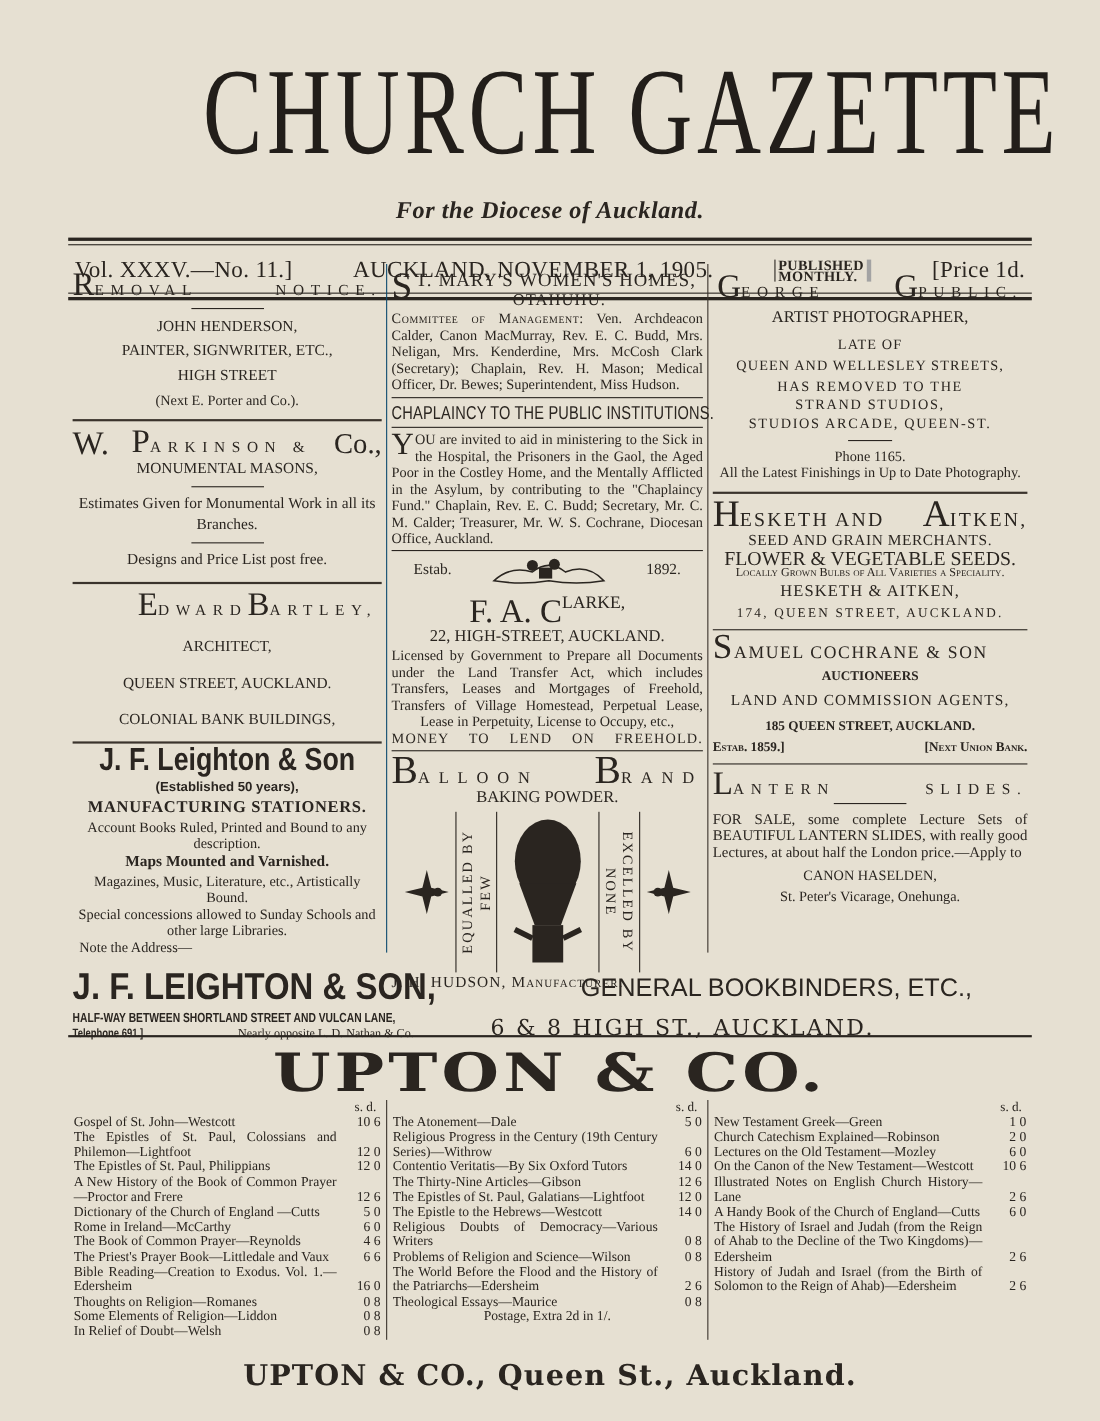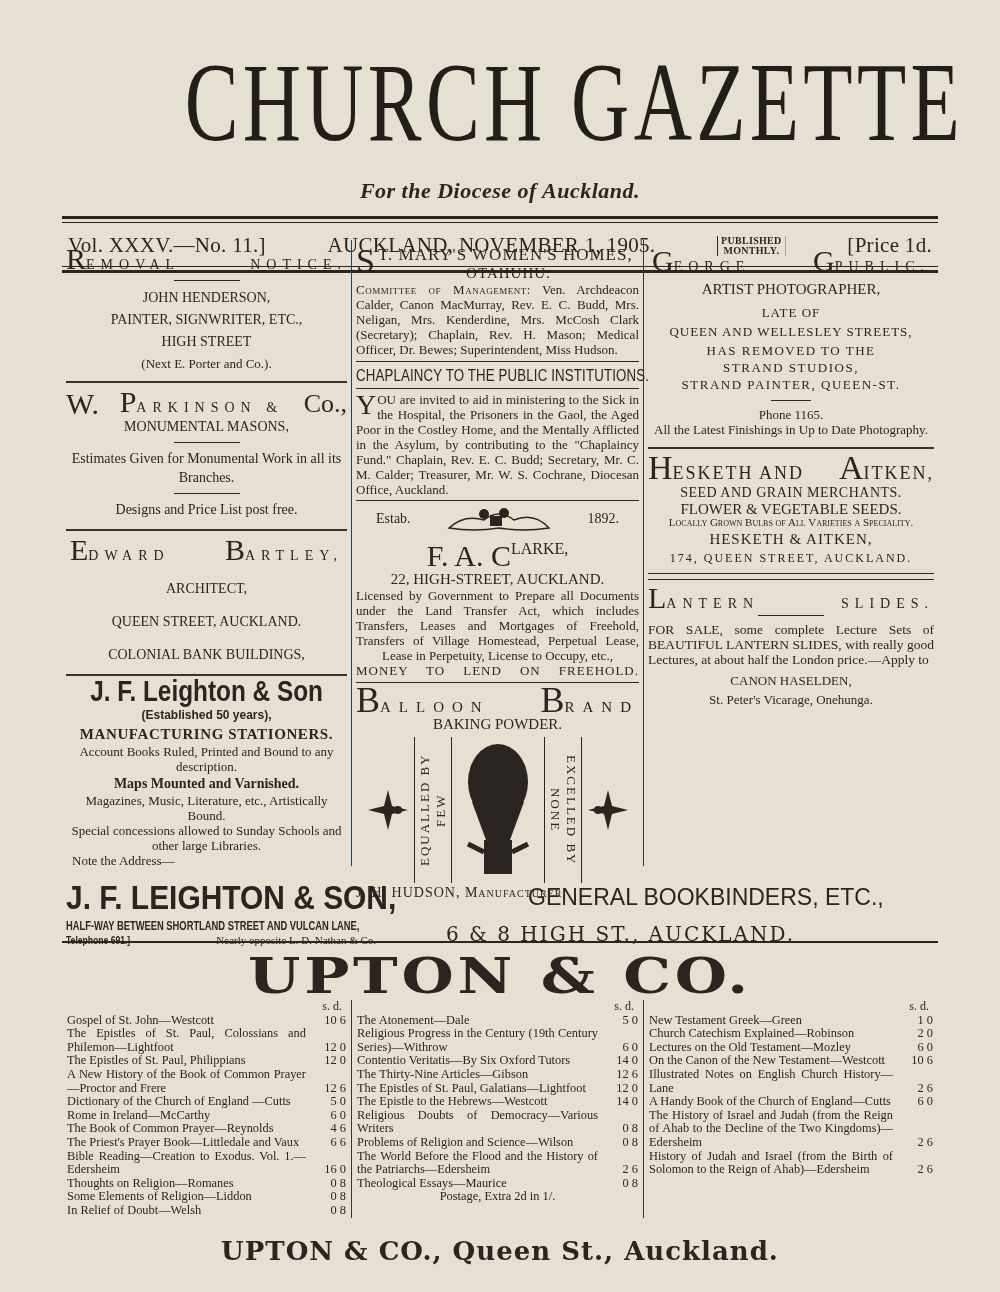--- a/index.html
+++ b/index.html
@@ -3,21 +3,21 @@
 <meta charset="utf-8">
 <style>
   html,body{margin:0;padding:0;}
   body{width:1000px;height:1292px;background:#e6e0d2;color:#2a2520;font-family:"Liberation Serif","DejaVu Serif",serif;position:relative;overflow:hidden;}
   .page{position:absolute;left:62px;top:0;width:876px;}
   .masthead{text-align:center;margin-top:52px;font-family:"Liberation Serif",serif;font-size:112px;line-height:100px;letter-spacing:6px;transform:scaleX(0.72);transform-origin:center;font-weight:normal;color:#221e1a;white-space:nowrap;}
   .subtitle{text-align:center;font-size:22px;font-style:italic;font-weight:bold;margin-top:26px;letter-spacing:0.5px;}
   .rule-thick{height:3px;background:#2a2520;margin:0;}
   .rule-thin{height:1px;background:#2a2520;}
   .dateline{display:flex;justify-content:space-between;align-items:center;font-size:21px;padding:10px 6px 8px 6px;letter-spacing:0.3px;}
-  .dateline .pub{font-size:10px;line-height:10px;text-align:center;border-left:1px solid #2a2520;border-right:1px solid #a3a3a3;padding:0 3px;font-weight:bold;}
+  .dateline .pub{font-size:13px;line-height:10px;border-left:1px solid #2a2520;border-right:4px solid #a3a3a3;padding:0 3px;font-weight:bold;}
   .cols{display:flex;position:absolute;top:240px;left:62px;width:876px;height:626px;}
   .col{position:relative;box-sizing:border-box;padding:0 4px;}
   .col1{width:290px;border-right:1px solid #0c4a6e;}
   .col2{width:292px;border-right:1px solid #3a332c;}
   .col3{width:294px;}
   .ad{text-align:center;font-size:14px;line-height:19px;}
   .head-spaced{display:flex;justify-content:space-between;font-size:14px;letter-spacing:6px;align-items:flex-end;}
   .head-spaced .cap{font-size:30px;letter-spacing:0;line-height:26px;}
   .shortrule{width:66px;height:1px;background:#2a2520;margin:6px auto;}
   .sep{height:2px;background:#3a332c;margin:6px 0;}
@@ -88,21 +88,21 @@
         <span class="cap" style="font-size:26px;">Co.,</span>
       </div>
       <div>MONUMENTAL MASONS,</div>
       <div class="shortrule"></div>
       <div>Estimates Given for Monumental Work in all its Branches.</div>
       <div class="shortrule"></div>
       <div>Designs and Price List post free.</div>
     </div>
     <div class="sep" style="margin-top:10px;"></div>
     <div class="ad">
-      <div class="head-spaced" style="padding:0 4px;">
+      <div class="head-spaced" style="padding:0 4px;justify-content:flex-end;">
         <span><span class="cap">E</span><span>DWARD</span></span>
         <span><span class="cap">B</span><span>ARTLEY,</span></span>
       </div>
       <div style="margin-top:14px;">ARCHITECT,</div>
       <div style="margin-top:14px;">QUEEN STREET, AUCKLAND.</div>
       <div style="margin-top:14px;">COLONIAL BANK BUILDINGS,</div>
     </div>
     <div class="sep" style="margin-top:10px;"></div>
     <div class="ad">
       <div class="leighton-title">J. F. Leighton &amp; Son</div>
@@ -189,38 +189,50 @@
     <div class="ad">
       <div class="head-spaced" style="margin-top:8px;padding:0 4px;">
         <span><span class="cap">G</span><span>EORGE</span></span>
         <span><span class="cap">G</span><span>PUBLIC.</span></span>
       </div>
       <div style="font-size:15px;margin-top:4px;">ARTIST PHOTOGRAPHER,</div>
       <div style="font-size:13px;letter-spacing:1px;margin-top:4px;">LATE OF</div>
       <div style="font-size:13px;letter-spacing:1px;">QUEEN AND WELLESLEY STREETS,</div>
       <div style="font-size:13px;letter-spacing:1.5px;">HAS REMOVED TO THE</div>
       <div style="font-size:13px;letter-spacing:1.5px;line-height:15px;">STRAND STUDIOS,</div>
-      <div style="font-size:13px;letter-spacing:1.5px;">STRAND PAINTER, QUEEN-ST.</div>
+      <div style="font-size:13px;letter-spacing:1.5px;">STUDIOS ARCADE, QUEEN-ST.</div>
       <div class="shortrule" style="width:40px;"></div>
       <div class="small">Phone 1165.</div>
       <div class="small">All the Latest Finishings in Up to Date Photography.</div>
     </div>
     <div class="sep" style="margin-top:10px;"></div>
     <div class="ad">
       <div class="head-spaced" style="letter-spacing:2px;font-size:18px;">
         <span><span class="cap" style="font-size:34px;">H</span><span>ESKETH AND</span></span>
         <span><span class="cap" style="font-size:34px;">A</span><span>ITKEN,</span></span>
       </div>
       <div style="font-size:14px;letter-spacing:0.5px;">SEED AND GRAIN MERCHANTS.</div>
-      <div style="font-size:15px;line-height:14px;">FLOWER &amp; VEGETABLE SEEDS.</div>
+      <div style="font-size:18px;line-height:14px;">FLOWER &amp; VEGETABLE SEEDS.</div>
       <div style="font-size:11px;line-height:12px;font-variant:small-caps;">Locally Grown Bulbs of All Varieties a Speciality.</div>
       <div style="font-size:15px;letter-spacing:1px;margin-top:2px;">HESKETH &amp; AITKEN,</div>
       <div style="font-size:12px;letter-spacing:2px;">174, QUEEN STREET, AUCKLAND.</div>
     </div>
     <div class="rule-thin" style="margin:5px 0;"></div>
+    <div class="ad">
+      <div style="font-size:16px;letter-spacing:1.5px;text-align:left;">
+        <span style="font-size:32px;">S</span><span>AMUEL COCHRANE &amp; SON</span>
+      </div>
+      <div style="font-size:12px;font-weight:bold;margin-top:2px;">AUCTIONEERS</div>
+      <div style="font-size:14px;letter-spacing:1px;margin-top:4px;">LAND AND COMMISSION AGENTS,</div>
+      <div style="font-size:12px;font-weight:bold;margin-top:4px;">185 QUEEN STREET, AUCKLAND.</div>
+      <div style="display:flex;justify-content:space-between;font-size:12px;font-variant:small-caps;font-weight:bold;">
+        <span>Estab. 1859.]</span>
+          <span>[Next Union Bank.</span>
+      </div>
+    </div>
     <div class="rule-thin" style="margin:5px 0;"></div>
     <div class="ad">
       <div class="head-spaced">
         <span><span class="cap">L</span><span>ANTERN</span></span>
         <span>SLIDES.</span>
       </div>
       <div class="shortrule" style="margin-top:2px;"></div>
       <div class="small just" style="font-size:13.5px;line-height:15px;">FOR SALE, some complete Lecture Sets of BEAUTIFUL LANTERN SLIDES, with really good Lectures, at about half the London price.—Apply to</div>
       <div style="font-size:13px;margin-top:4px;">CANON HASELDEN,</div>
       <div style="font-size:13px;">St. Peter's Vicarage, Onehunga.</div>

